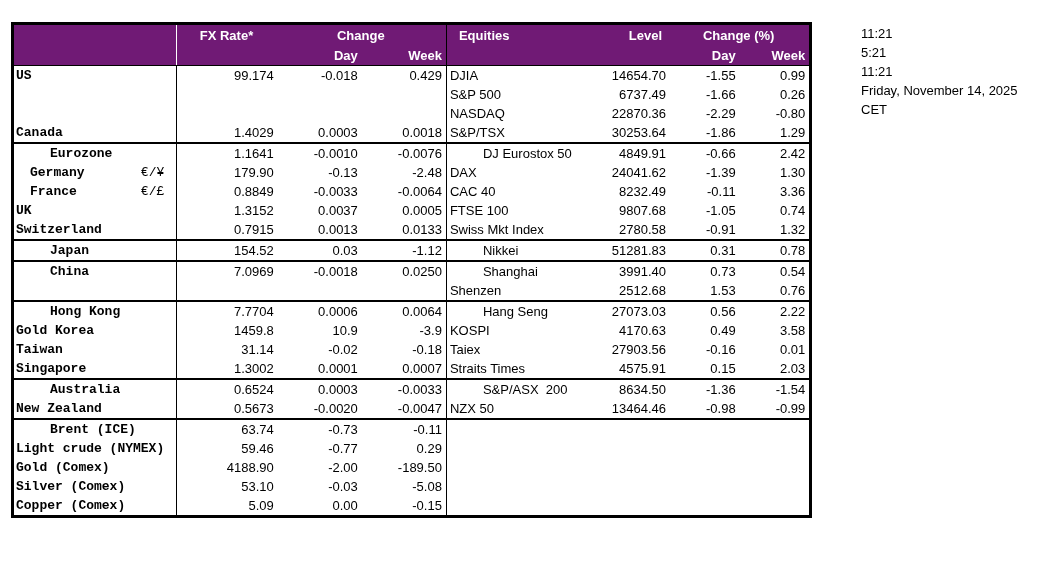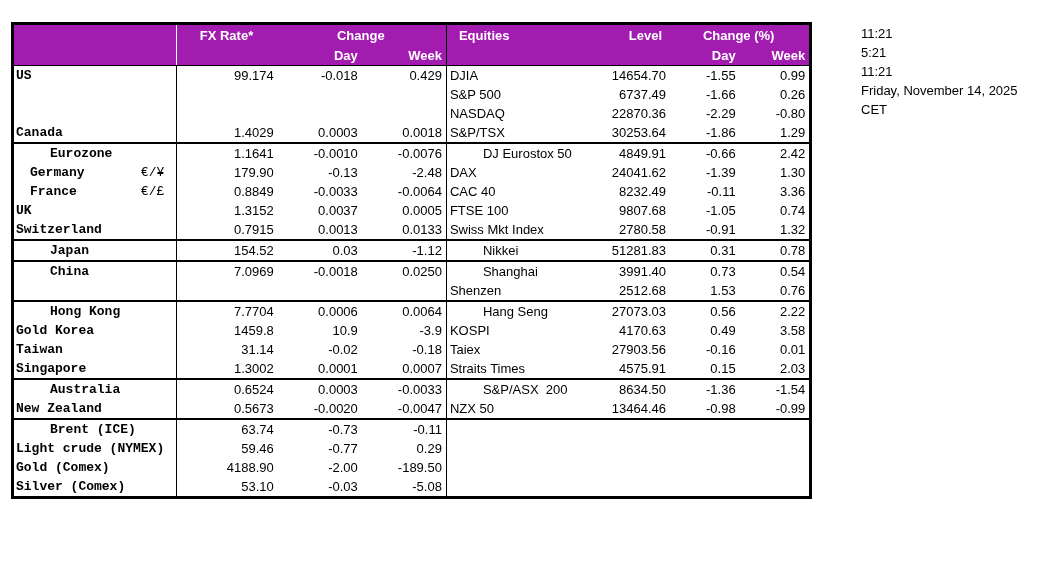--- a/index.html
+++ b/index.html
@@ -5,21 +5,21 @@
   html,body { margin:0; padding:0; }
   body { width:1045px; height:571px; background:#ffffff;
          font-family:"Liberation Sans", sans-serif; color:#000; }
   .page { position:relative; width:1045px; height:571px; overflow:hidden; background:#fff; }
 
   table.mkt { position:absolute; left:11px; top:22px;
               border-collapse:collapse; table-layout:fixed;
               border:3px solid #000; }
   .mkt th, .mkt td { padding:0 4px 0 2px; font-size:13px; line-height:19px;
                      height:19px; overflow:hidden; white-space:pre; }
-  .mkt thead th { background:#a21caf; color:#fff; font-weight:bold; }
+  .mkt thead th { background:#701a75; color:#fff; font-weight:bold; }
   .mkt .h1 th { height:21px; line-height:21px; text-align:center; }
   .mkt .h2 th { height:19px; border-bottom:1px solid #000; }
   .mkt .h1 .heq { text-align:left; padding-left:12px; }
   .mkt .h1 .hlevel { text-align:right; padding-right:8px; }
   .mkt th.num, .mkt td.num { text-align:right; padding-right:4px; }
   .mkt td.lbl { font-weight:bold; text-align:left; border-right:1px solid #000; padding-right:12px;font-family:Liberation Mono, monospace; }
   .mkt thead th.hlbl { border-right:1px solid #fff; }
   .mkt td.eqn { text-align:left; padding-left:3px; border-left:1px solid #000; }
   .mkt thead th.heq { border-left:1px solid #000; }
   .mkt tr.sec td { border-top:2px solid #000;padding-left:36px; }
@@ -283,20 +283,30 @@
         <tr>
           <td class="lbl"><span>Silver (Comex)</span></td>
           <td class="num">53.10</td>
           <td class="num">-0.03</td>
           <td class="num">-5.08</td>
           <td class="eqn"></td>
           <td class="num"></td>
           <td class="num"></td>
           <td class="num"></td>
         </tr>
+        <tr>
+          <td class="lbl"><span>Copper (Comex)</span></td>
+          <td class="num">5.09</td>
+          <td class="num">0.00</td>
+          <td class="num">-0.15</td>
+          <td class="eqn"></td>
+          <td class="num"></td>
+          <td class="num"></td>
+          <td class="num"></td>
+        </tr>
       </tbody>
   </table>
 
   <div class="stamp">
     <div>11:21</div>
     <div>5:21</div>
     <div>11:21</div>
     <div>Friday, November 14, 2025</div>
     <div>CET</div>
   </div>

